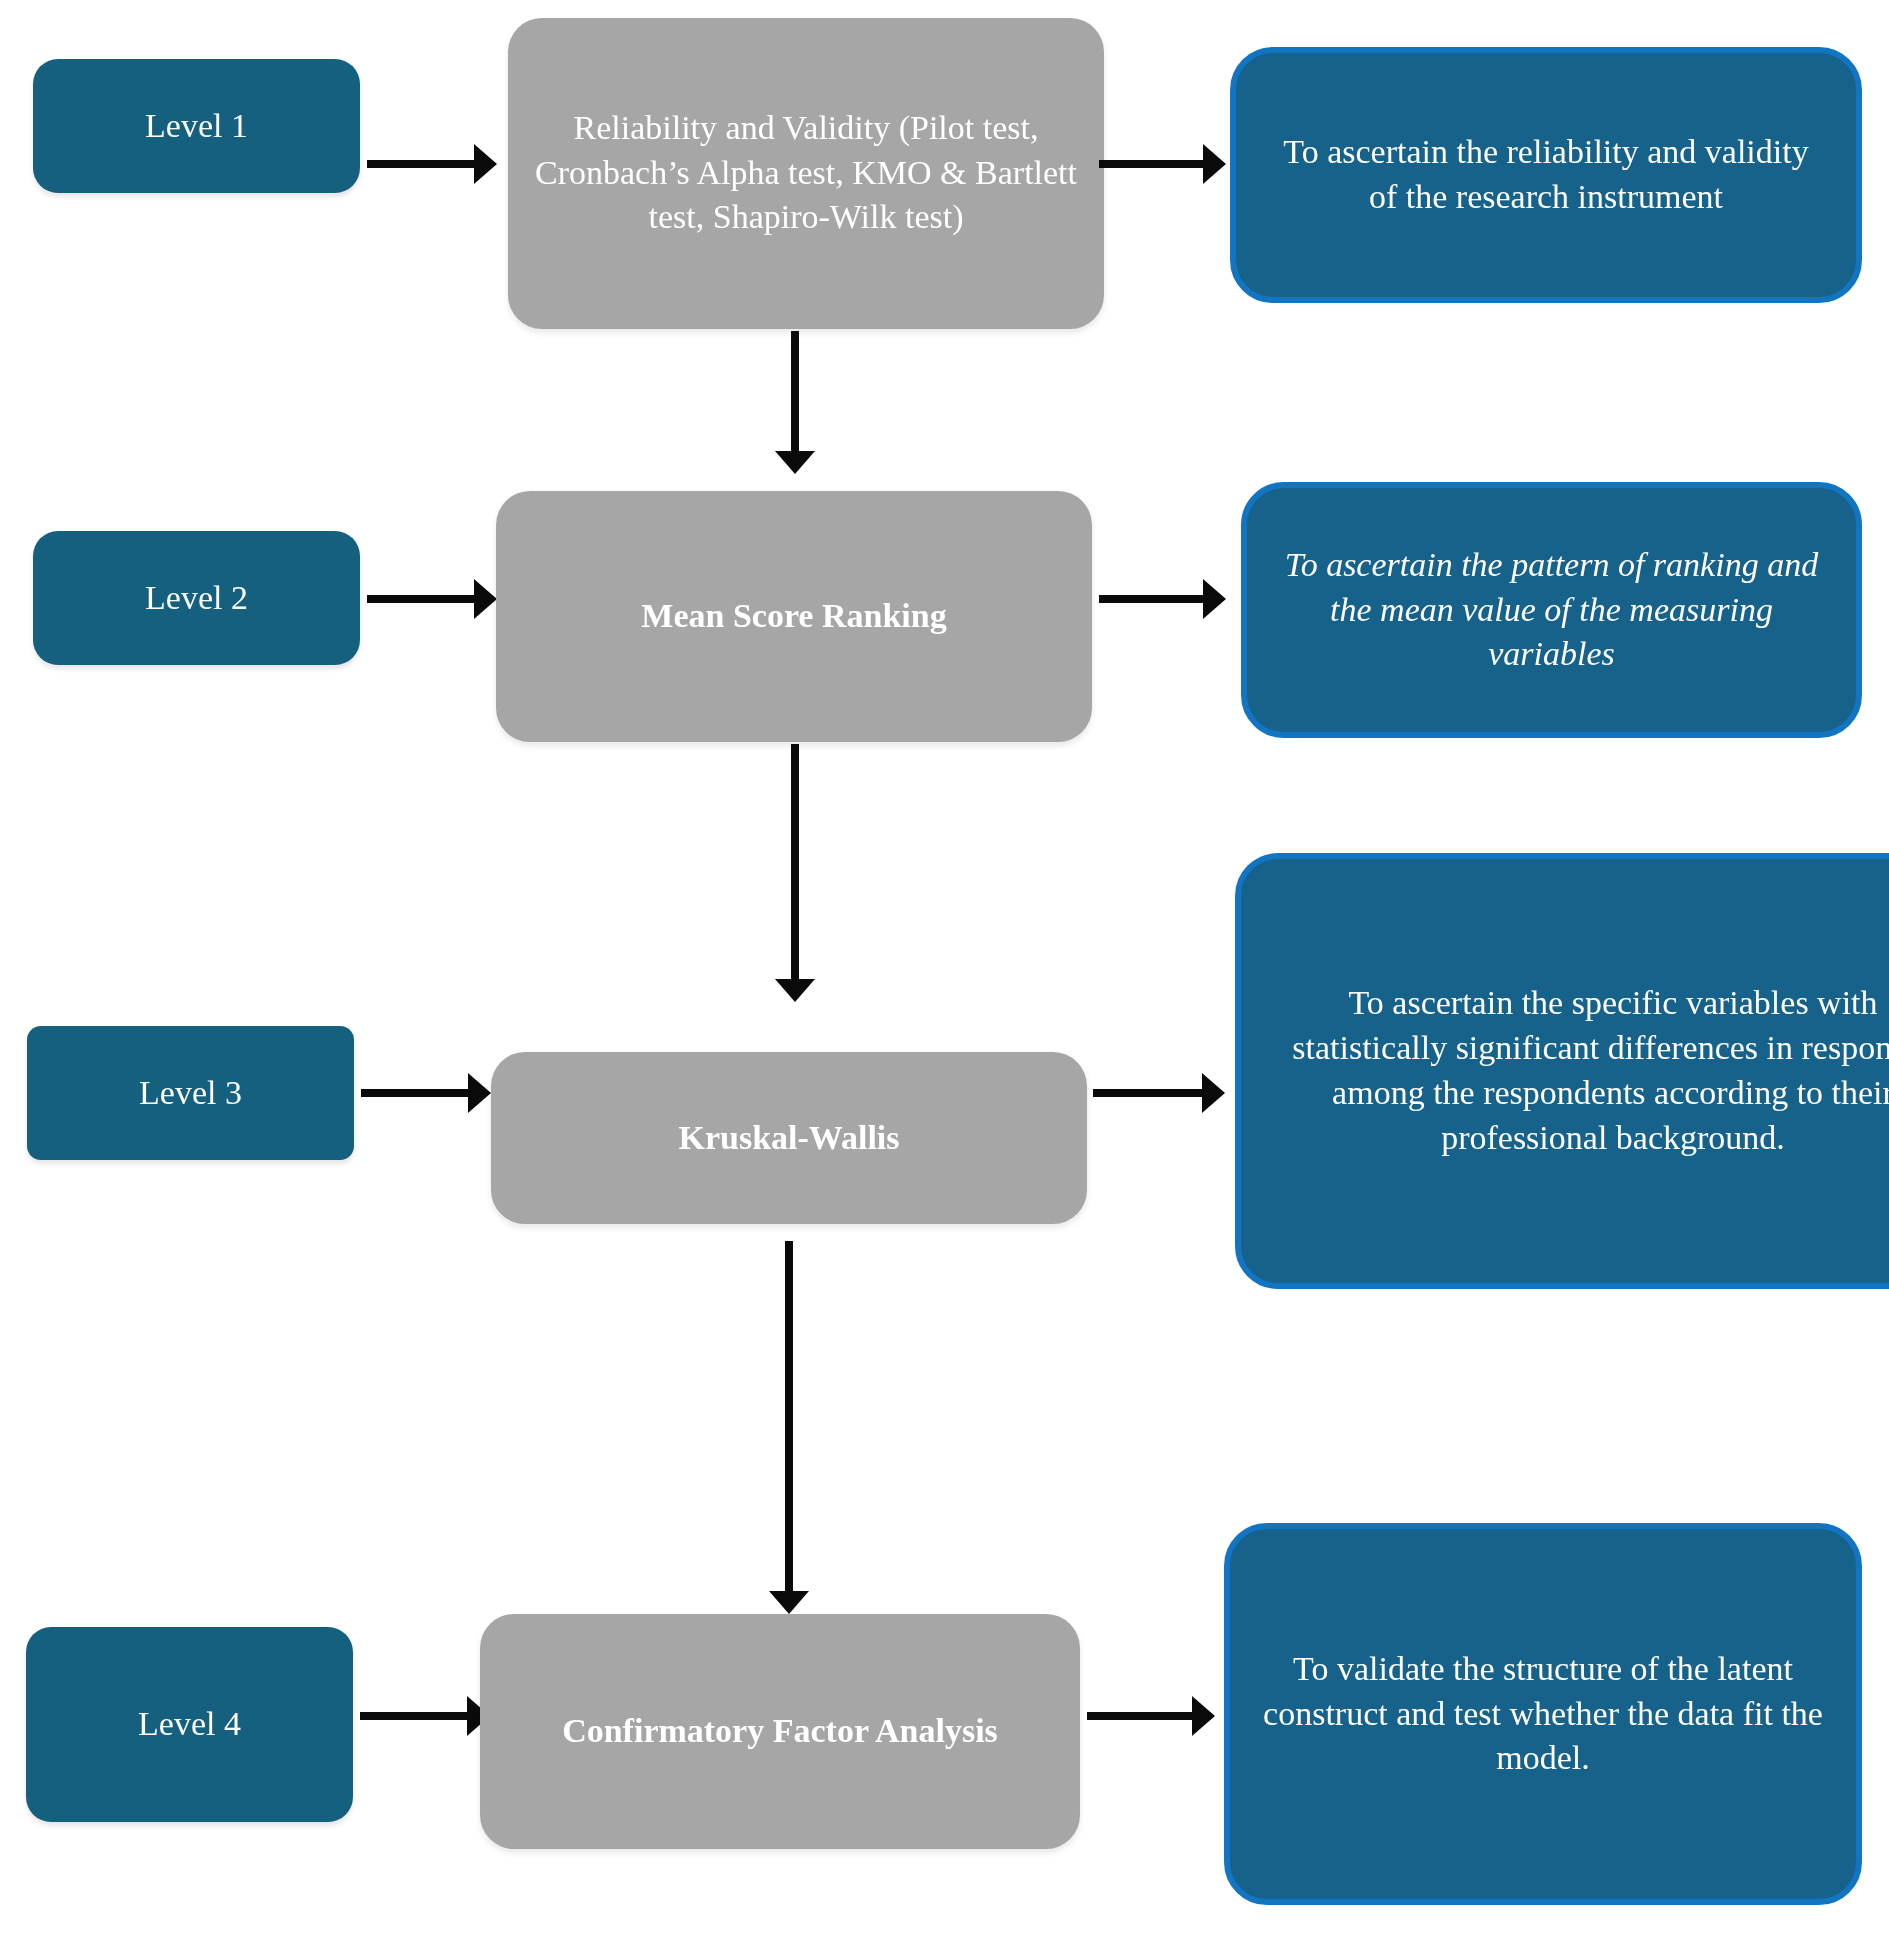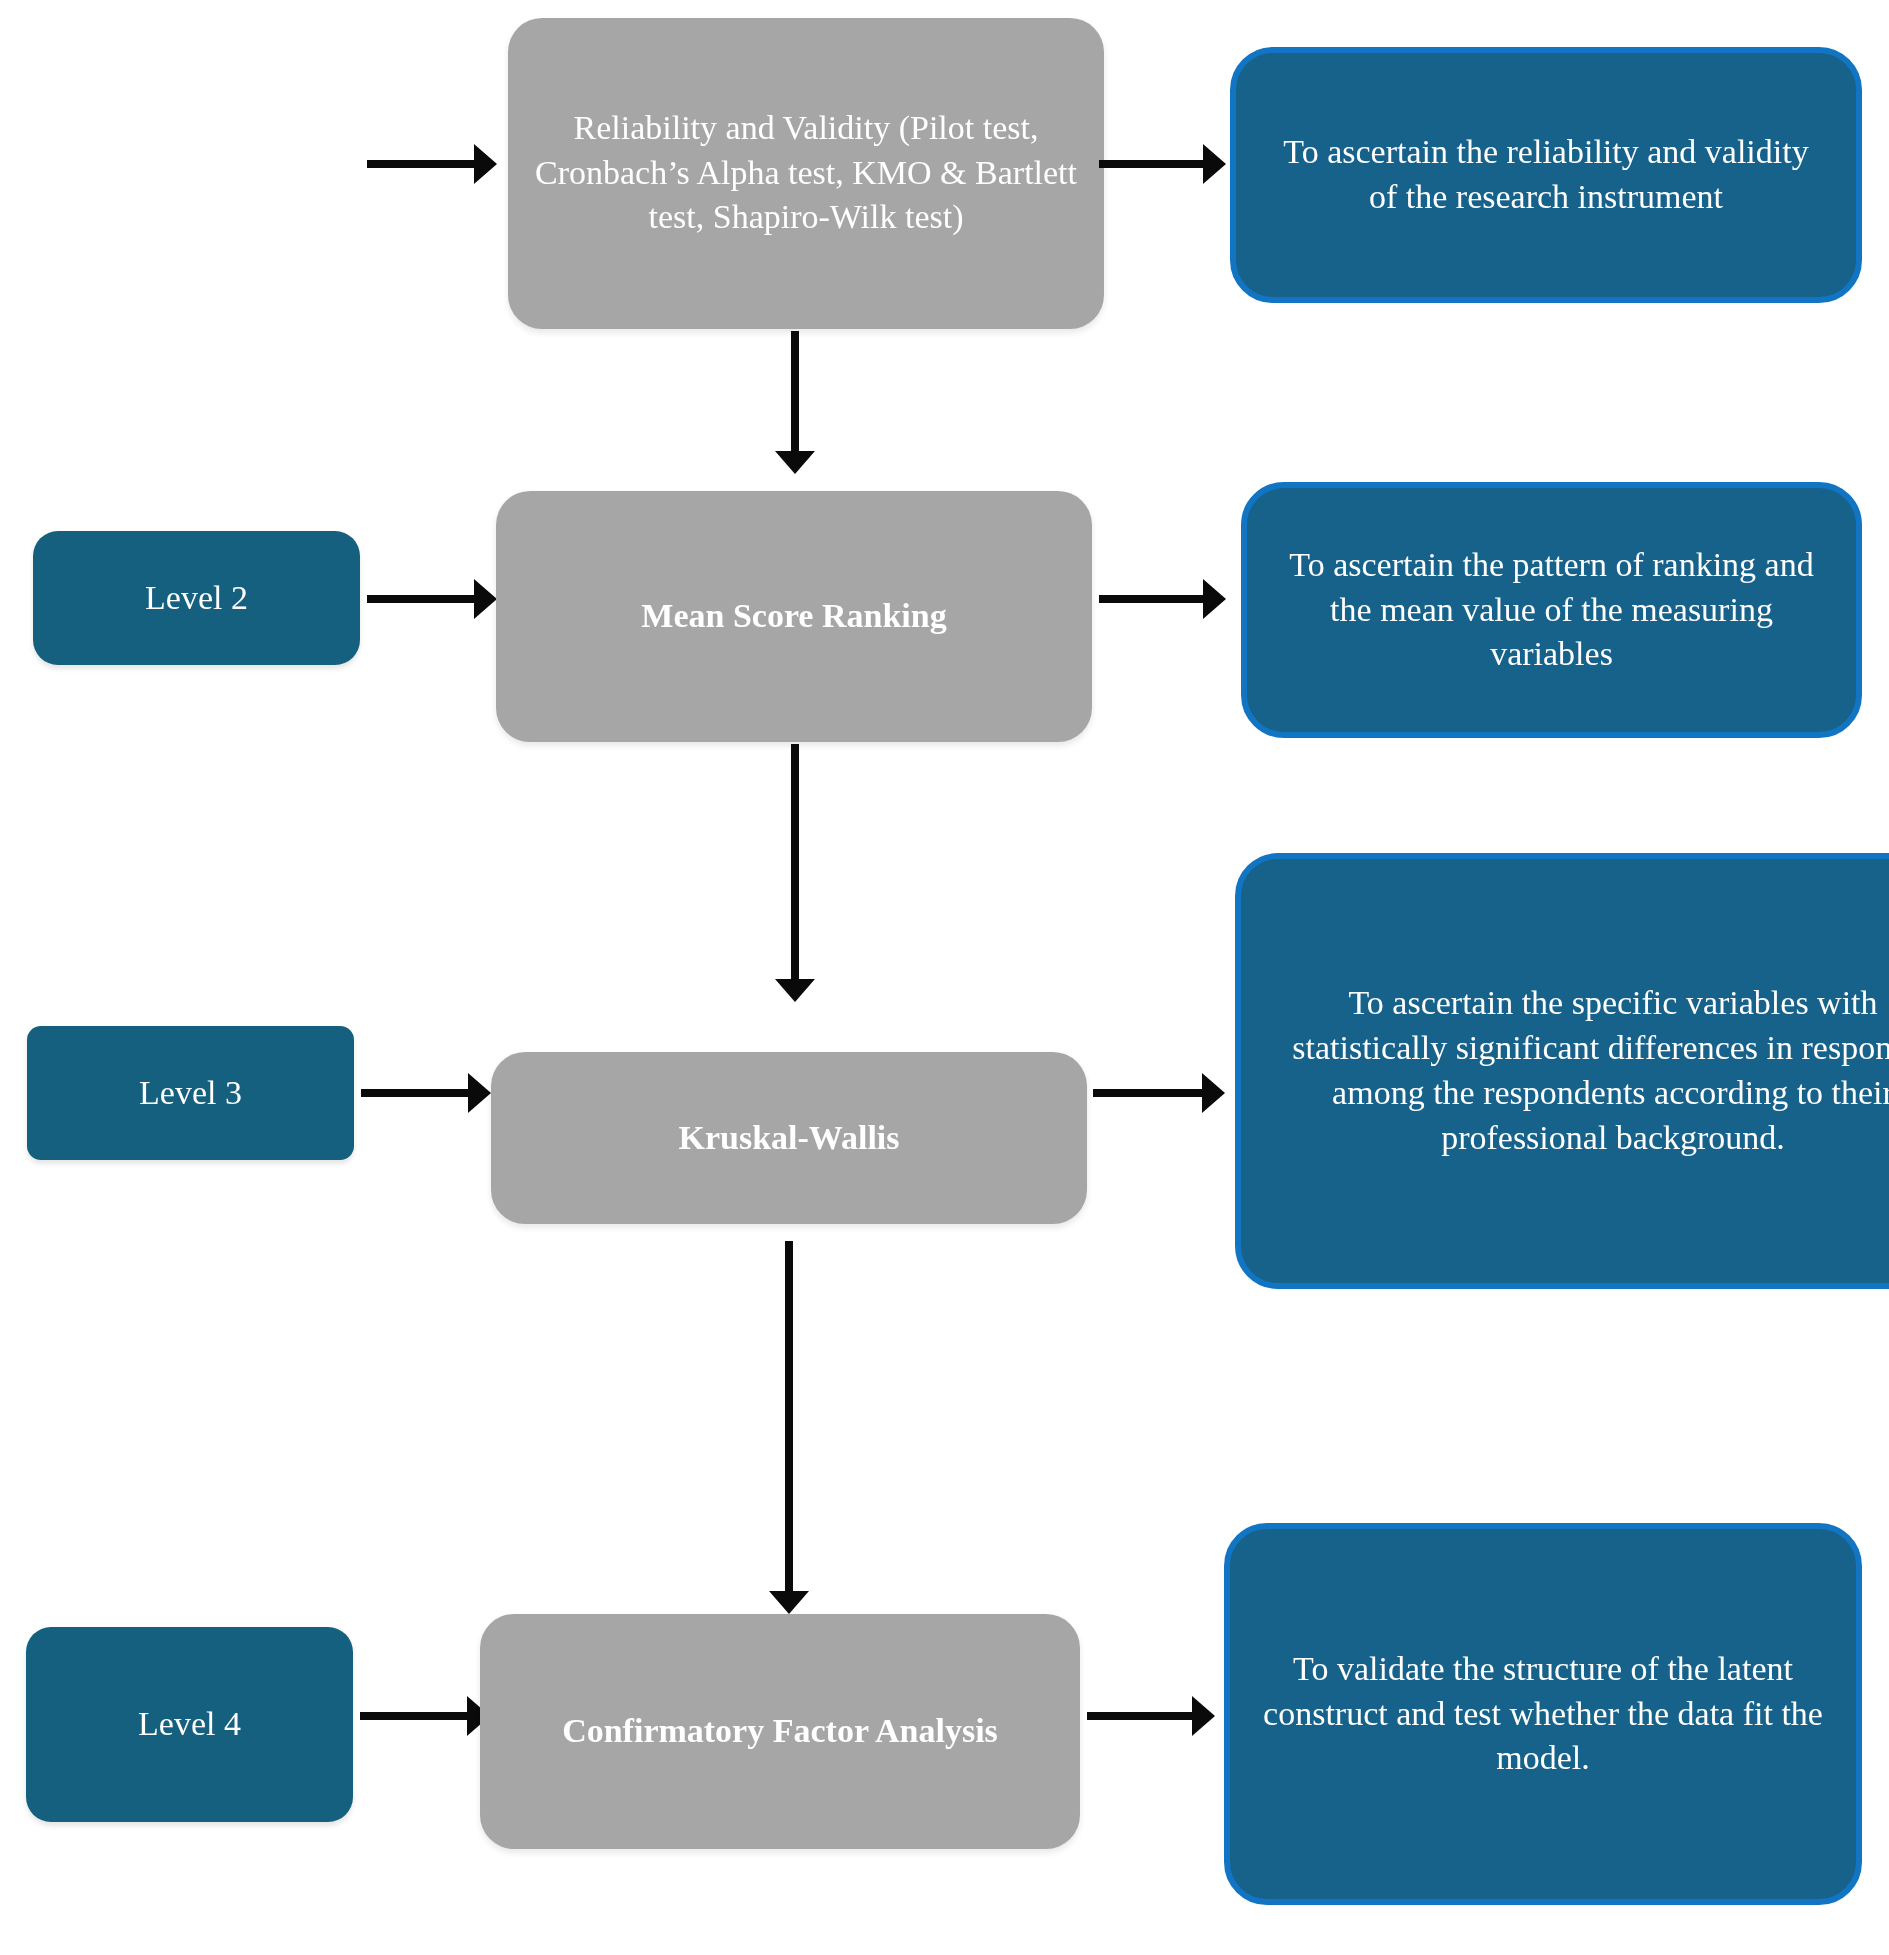--- a/index.html
+++ b/index.html
@@ -97,20 +97,23 @@
     border-left: 20px solid transparent;
     border-right: 20px solid transparent;
     border-top: 23px solid #0a0a0a;
   }
 </style>
 </head>
 <body>
 
 <div id="canvas">
 
+  <div class="node level-chip" style="left:33px; top:59px; width:327px; height:134px;">
+    <span class="inner">Level 1</span>
+  </div>
 
   <div class="h-arrow" style="left:367px; top:160px; width:108px;"></div>
 
   <div class="node method-box" style="left:496px; top:17.5px; width:596px; height:311px;margin-left:12px;">
     <span class="inner">Reliability and Validity (Pilot test, Cronbach’s Alpha test, KMO &amp; Bartlett test, Shapiro-Wilk test)</span>
   </div>
 
   <div class="h-arrow" style="left:1099px; top:160px; width:105px;"></div>
 
   <div class="node purpose-box" style="left:1230px; top:47px; width:632px; height:256px;">
@@ -124,21 +127,21 @@
   </div>
 
   <div class="h-arrow" style="left:367px; top:595px; width:108px;"></div>
 
   <div class="node method-box bold" style="left:496px; top:491px; width:596px; height:251px;">
     <span class="inner">Mean Score Ranking</span>
   </div>
 
   <div class="h-arrow" style="left:1099px; top:595px; width:105px;"></div>
 
-  <div class="node purpose-box" style="left:1241px; top:482px; width:621px; height:256px;">
+  <div class="node purpose-box" style="left:1241px; top:482px; width:621px; height:256px;font-style:italic;">
     <span class="inner">To ascertain the pattern of ranking and the mean value of the measuring variables</span>
   </div>
 
   <div class="v-arrow" style="left:791px; top:744px; width:8.2px; height:236px;"></div>
 
   <div class="node level-chip" style="left:27px; top:1026px; width:327px; height:134px;border-radius:14px;">
     <span class="inner">Level 3</span>
   </div>
 
   <div class="h-arrow" style="left:361px; top:1089px; width:108px;"></div>

